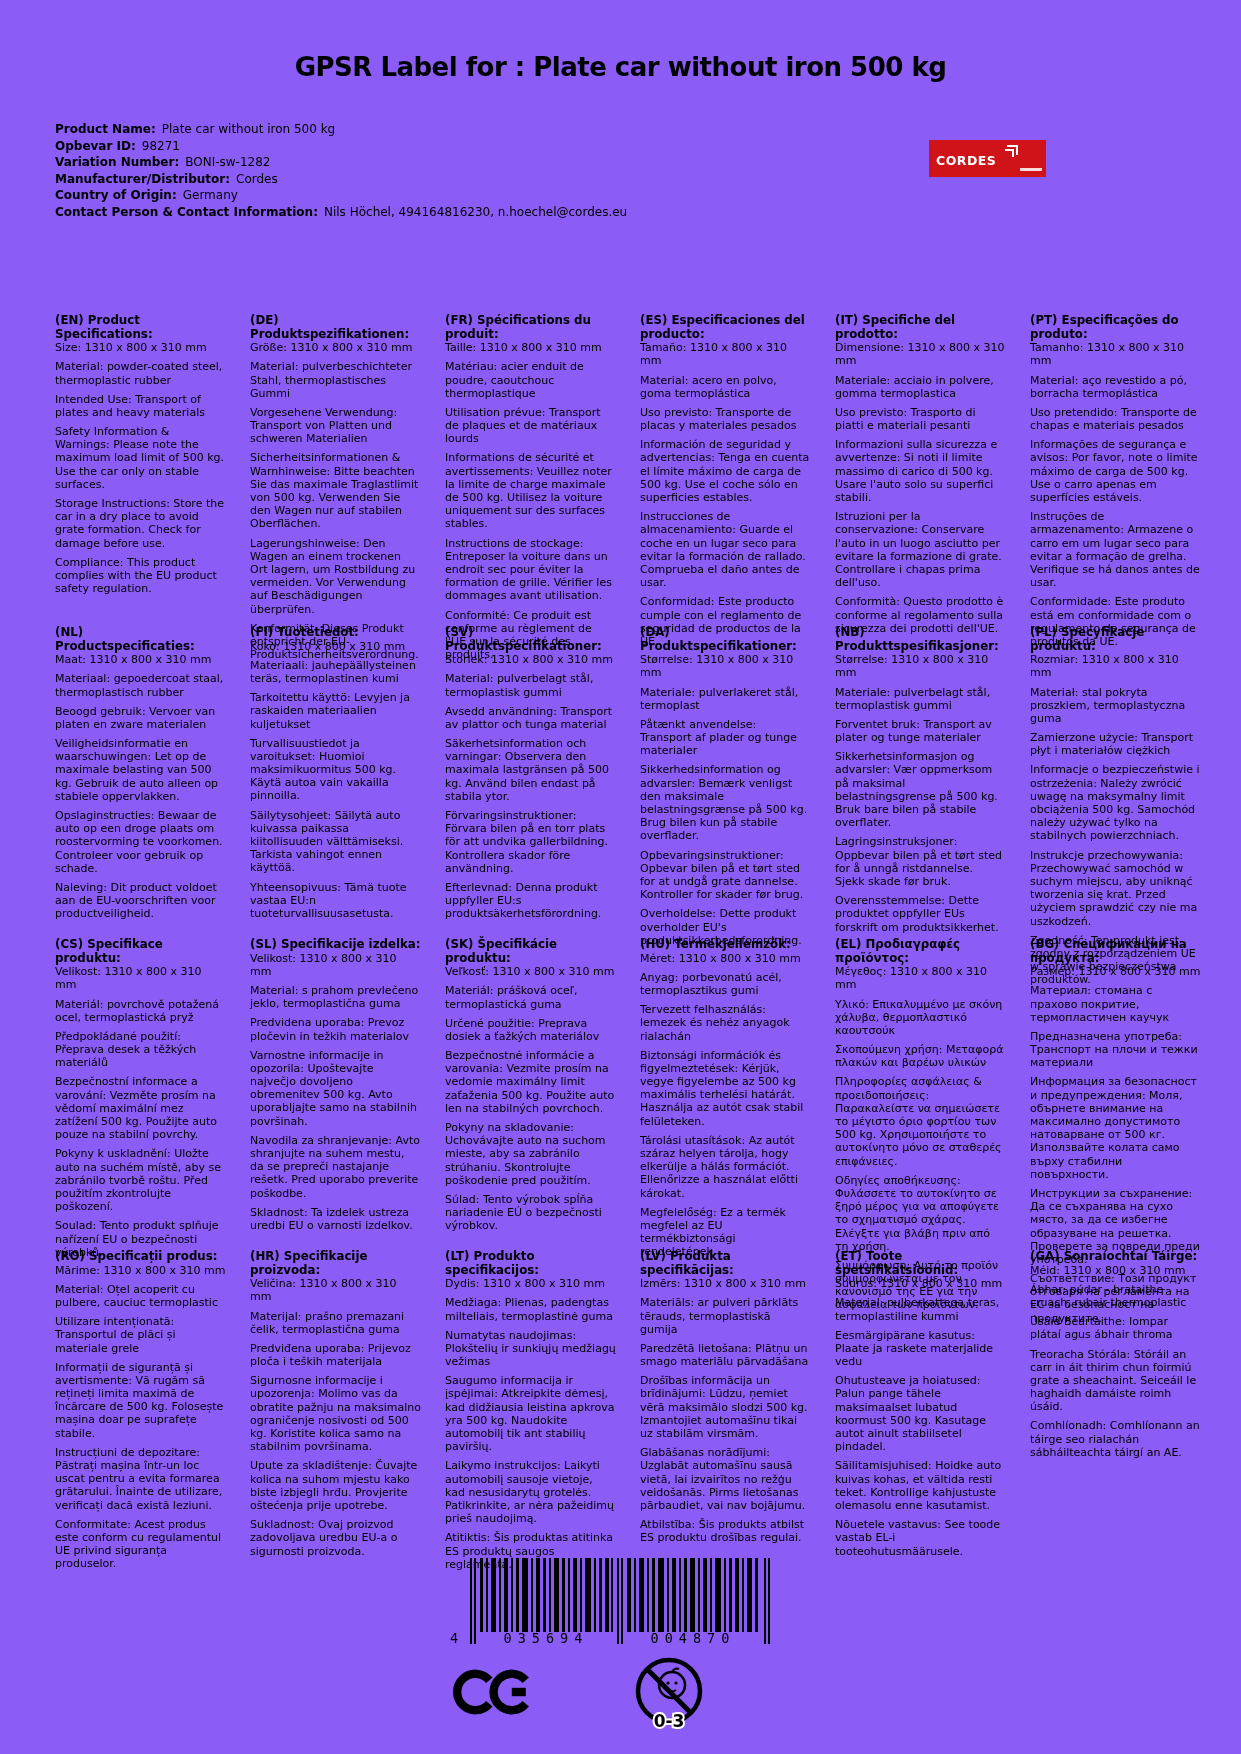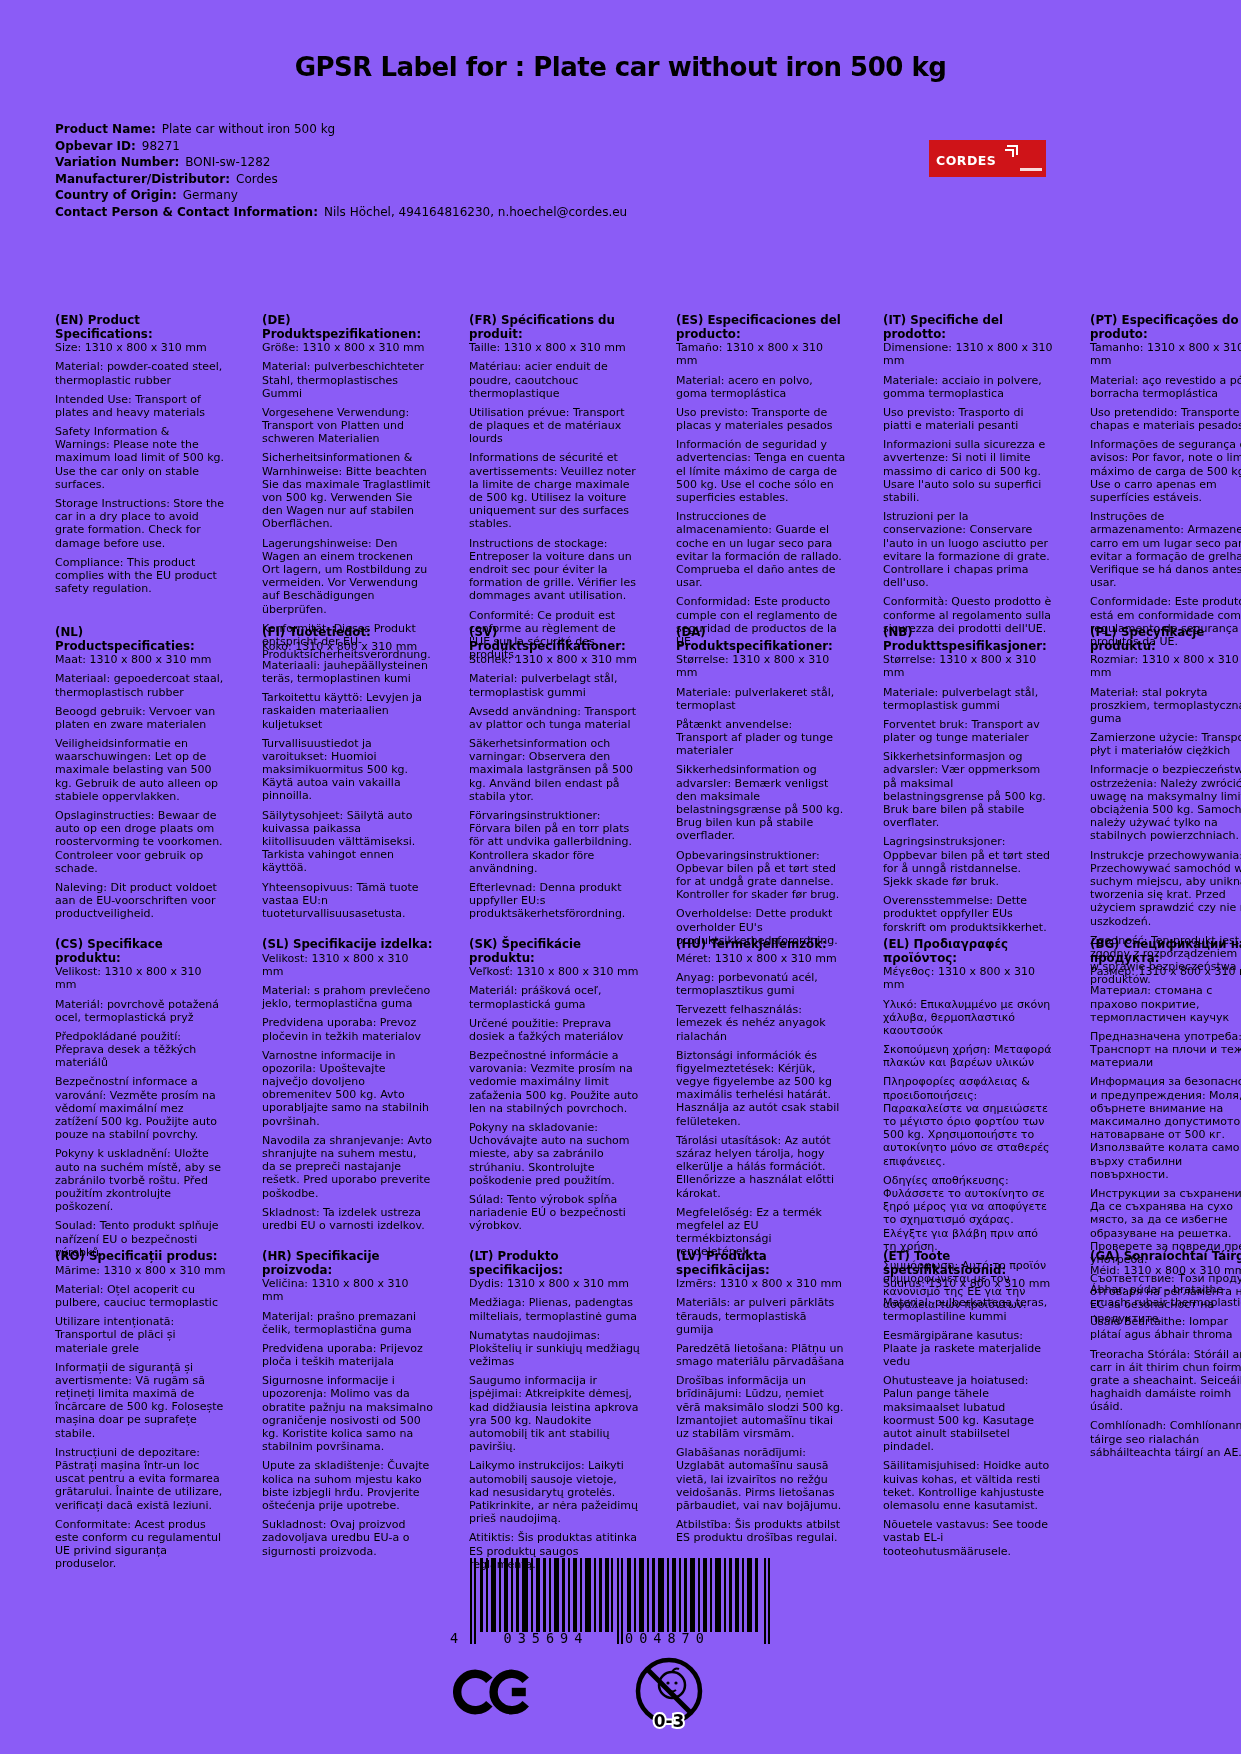--- a/index.html
+++ b/index.html
@@ -12,31 +12,31 @@
   .info-label{font-weight:bold;margin-right:6px;}
   .logo{position:absolute;left:929px;top:140px;width:117px;height:37px;background:#cf1318;}
   .logo-text{position:absolute;left:7px;top:13px;color:#fff;font-weight:bold;
              font-size:12.5px;letter-spacing:0.5px;}
   .logo-mark{position:absolute;right:28px;top:5px;width:14px;height:12px;}
   .logo-mark span{position:absolute;border:2px solid #fff;border-left:none;border-bottom:none;}
   .logo-mark .m1{right:0;top:0;width:9px;height:8px;}
   .logo-mark .m2{right:4px;top:4px;width:7px;height:6px;border-top:2px solid #fff;}
   .logo-tag{position:absolute;right:4px;bottom:6px;width:22px;height:3px;background:#fff;opacity:.85;}
   .grid{position:absolute;left:55px;top:300px;width:1146px;display:grid;
-        grid-template-columns:repeat(6,171px);column-gap:36px;grid-auto-rows:312px;}
+        grid-template-columns:repeat(6,171px);column-gap:24px;grid-auto-rows:312px;}
   .lang-block{padding-top:14px;font-size:11px;line-height:1.2;}
   .lang-heading{font-weight:bold;font-size:11.8px;line-height:1.15;}
   .lang-para{margin:0 0 6px 0;}
   .lang-para:first-of-type{margin-top:0;}
   
   .barcode{position:absolute;left:470px;top:1558px;width:300px;height:102px;}
   .bc-digit{position:absolute;font-family:"DejaVu Sans Mono",monospace;font-size:13.5px;top:72px;}
   .bc-4{left:-20px;}
   .bc-g1{left:8px;width:136px;text-align:center;letter-spacing:6px;}
-  .bc-g2{left:155px;width:136px;letter-spacing:6px;}
+  .bc-g2{left:155px;width:136px;text-align:center;letter-spacing:6px;}
   .ce{position:absolute;left:453px;top:1662px;width:84px;height:60px;}
   .sr{position:absolute;width:1px;height:1px;overflow:hidden;clip:rect(0 0 0 0);}
   .age{position:absolute;left:630px;top:1654px;width:78px;height:80px;}
 </style>
 </head>
 <body>
 
 <div class="page">
 
   <div class="title">GPSR Label for : Plate car without iron 500 kg</div>

